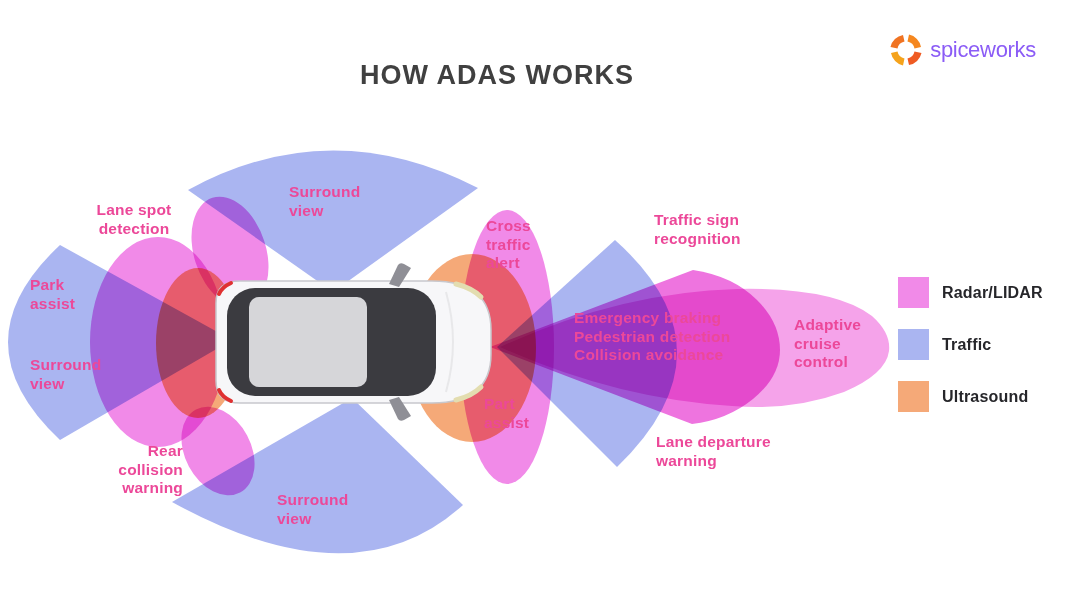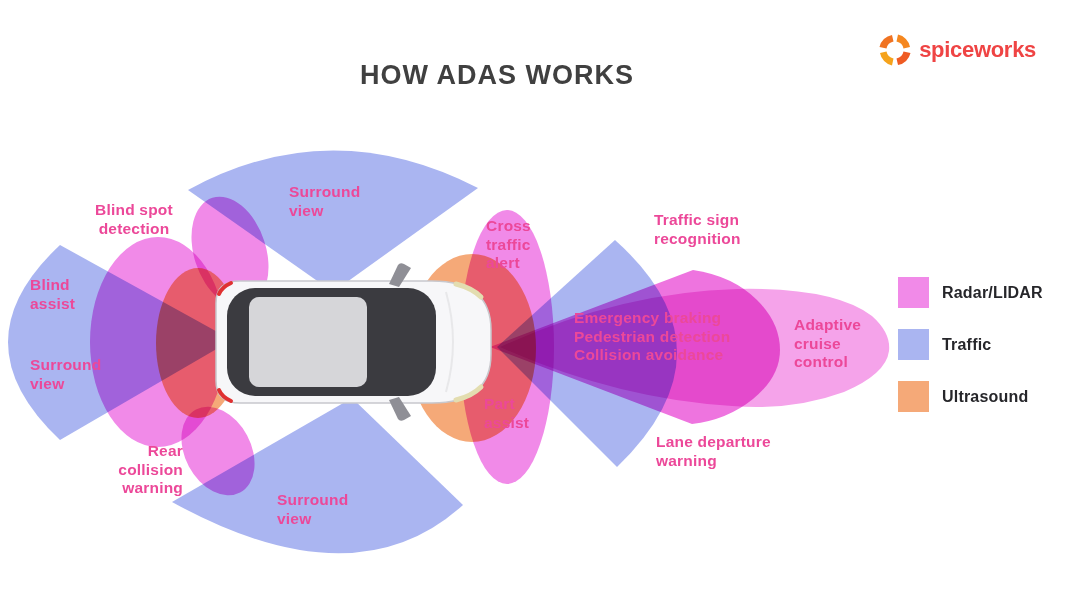--- a/index.html
+++ b/index.html
@@ -10,21 +10,21 @@
   }
   .scene { position:absolute; left:0; top:0; width:1078px; height:602px; isolation:isolate; }
   .scene .blend { mix-blend-mode:multiply; }
 
   .title {
     position:absolute; left:360px; top:60px; margin:0;
     font-size:27px; font-weight:700; letter-spacing:1px; color:#404040;
   }
 
   .logo { position:absolute; top:30px; right:42px; display:flex; align-items:center; gap:4px; }
-  .logo-text { font-size:22px; font-weight:700; color:#ef4444; letter-spacing:-0.3px;text-align:right; }
+  .logo-text { font-size:22px; font-weight:400; color:#8b5cf6; letter-spacing:-0.3px;text-align:right; }
 
   .lbl {
     position:absolute; font-size:15.5px; font-weight:600; line-height:1.2;
     color:#ec4899; white-space:pre-line; letter-spacing:0.2px;
   }
   .lbl-surround-top   { left:289px; top:183px; }
   .lbl-blind-spot     { left:84px;  top:201px; width:100px; text-align:center; }
   .lbl-park-assist    { left:30px;  top:276px; }
   .lbl-surround-left  { left:30px;  top:356px; }
   .lbl-rear-collision { left:83px;  top:442px; width:100px; text-align:right; }
@@ -88,23 +88,23 @@
         <path transform="rotate(90)" d="M 3 -15.5 A 15.5 15.5 0 0 1 15 -3 L 8.5 -1.5 A 9 9 0 0 0 1.5 -8.5 Z" fill="#ef5b23"></path>
         <path transform="rotate(180)" d="M 3 -15.5 A 15.5 15.5 0 0 1 15 -3 L 8.5 -1.5 A 9 9 0 0 0 1.5 -8.5 Z" fill="#f5a31c"></path>
         <path transform="rotate(270)" d="M 3 -15.5 A 15.5 15.5 0 0 1 15 -3 L 8.5 -1.5 A 9 9 0 0 0 1.5 -8.5 Z" fill="#f07322"></path>
       </g>
     </svg>
     <span class="logo-text">spiceworks</span>
   </div>
 
   <div class="lbl lbl-surround-top">Surround
 view</div>
-  <div class="lbl lbl-blind-spot">Blind spot
+  <div class="lbl lbl-blind-spot">Lane spot
 detection</div>
-  <div class="lbl lbl-park-assist">Blind
+  <div class="lbl lbl-park-assist">Park
 assist</div>
   <div class="lbl lbl-surround-left">Surround
 view</div>
   <div class="lbl lbl-rear-collision">Rear
 collision
 warning</div>
   <div class="lbl lbl-surround-bottom">Surround
 view</div>
   <div class="lbl lbl-cross-traffic">Cross
 traffic

